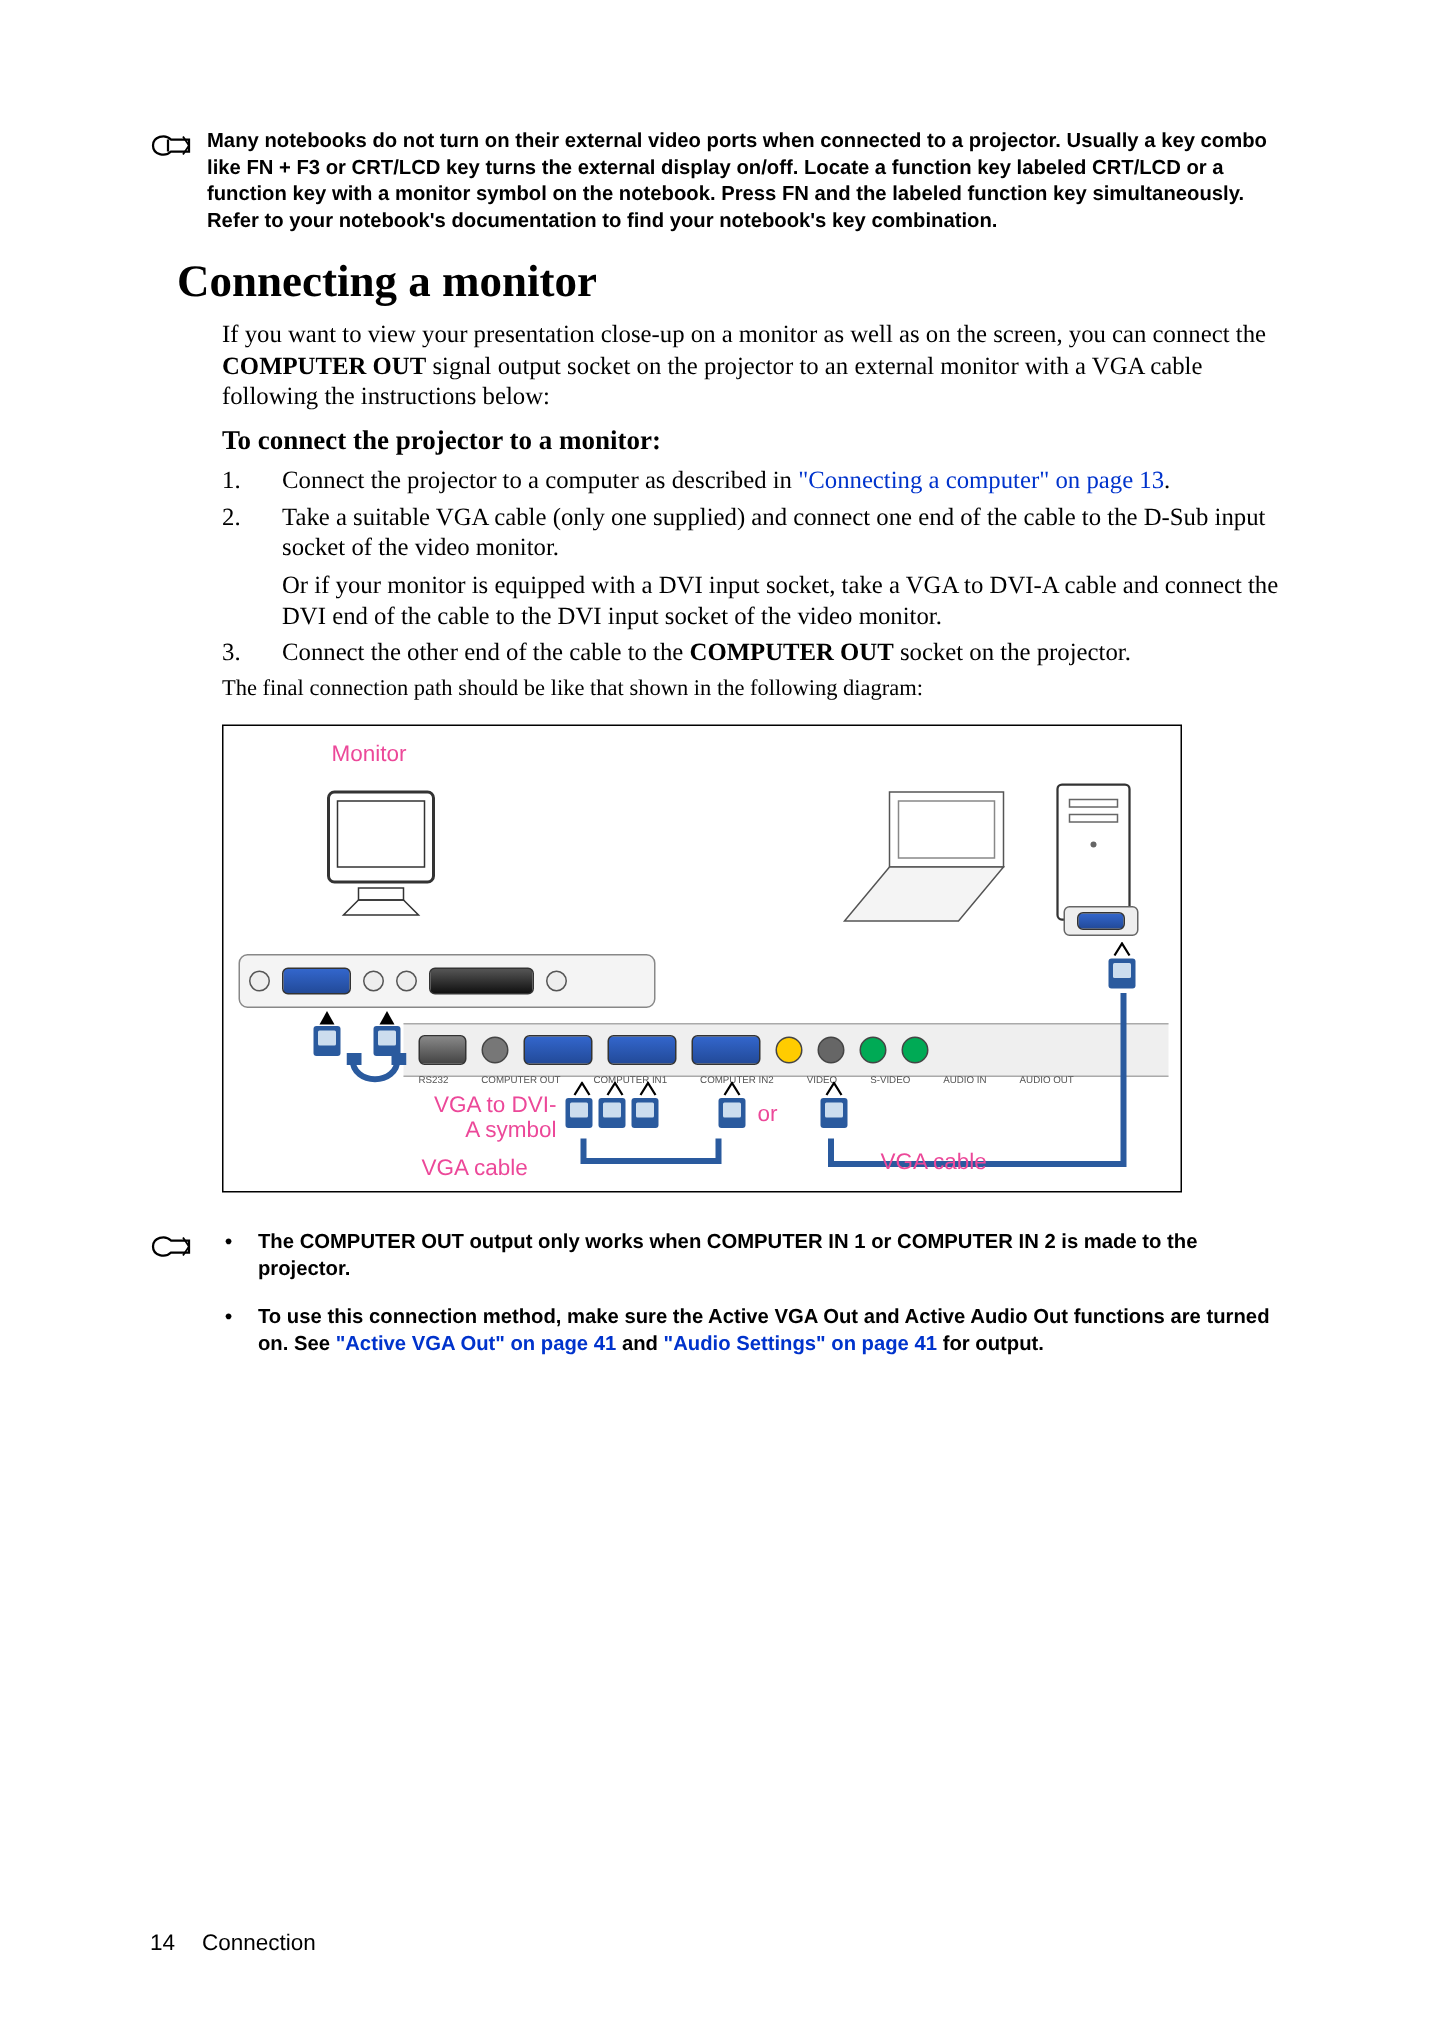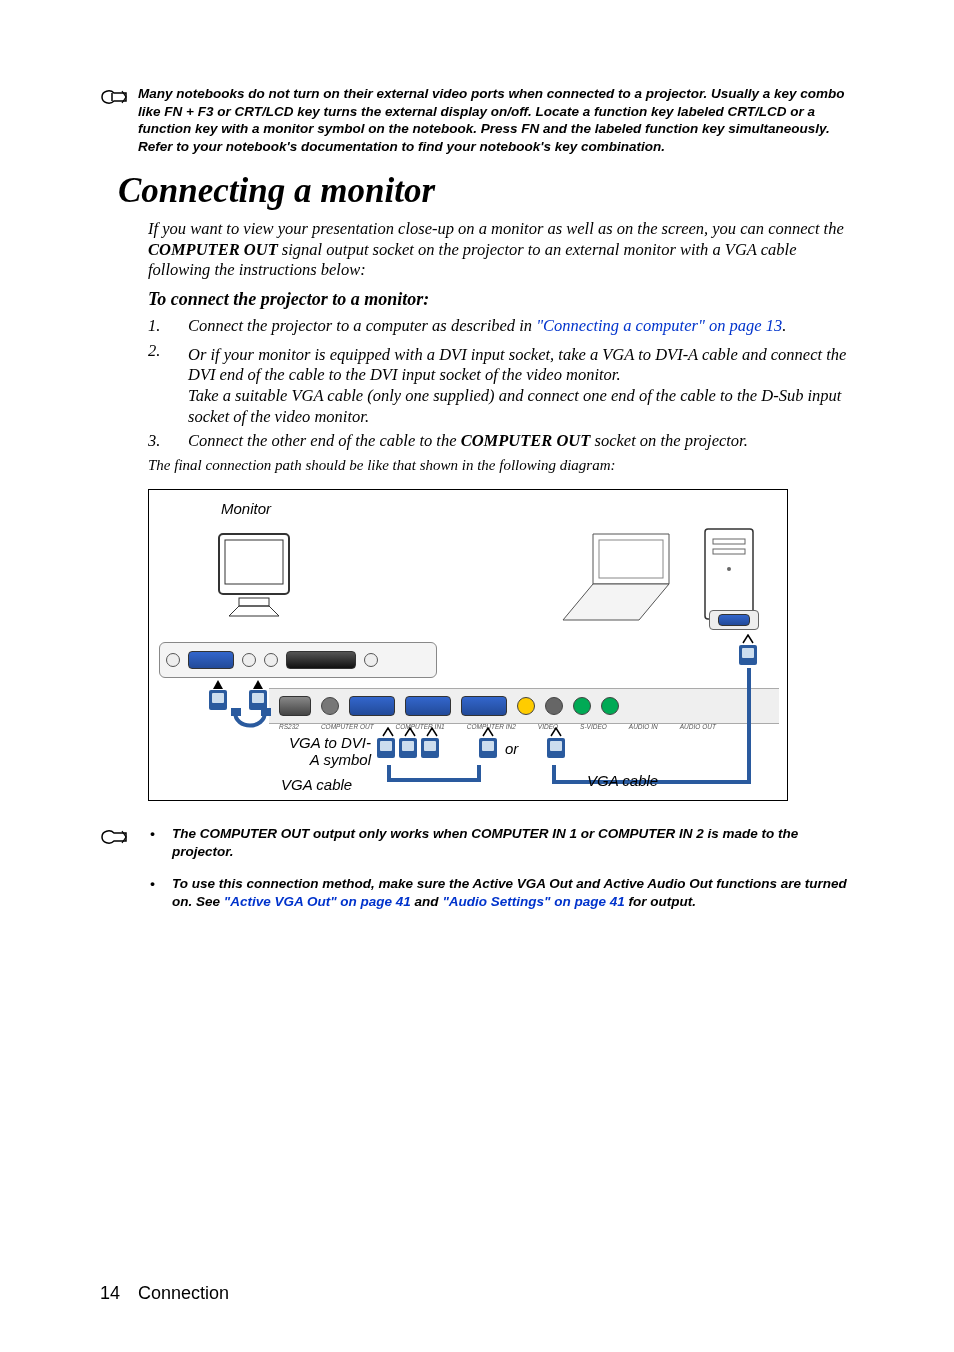--- a/index.html
+++ b/index.html
@@ -6,40 +6,39 @@
     body {
       width: 954px;
       height: 1352px;
       font-family: 'Times New Roman', Times, serif;
       position: relative;
       background: #fff;
       color: #000;
     }
     .page {
       padding: 85px 100px 0 100px;
-      font-style: italic;
     }
     .note-block {
       display: flex;
       gap: 6px;
       margin-bottom: 16px;
     }
     .note-icon {
       flex-shrink: 0;
       width: 32px;
       padding-top: 2px;
     }
     .note-text {
       font-family: Arial, Helvetica, sans-serif;
       font-size: 13.5px;
       font-weight: bold;
       line-height: 1.3;
     }
     .h1-title {
-      font-size: 35px;
+      font-size: 30px;
       font-weight: bold;
       margin-left: 18px;
       margin-bottom: 8px;
     }
     .content-indent {
       margin-left: 48px;
     }
     .body-para {
       font-size: 16.5px;
       line-height: 1.25;
@@ -75,21 +74,21 @@
       margin-top: 14px;
       width: 640px;
       height: 312px;
       border: 1px solid #000;
       position: relative;
       font-family: Arial, Helvetica, sans-serif;
     }
     .diag-label {
       position: absolute;
       font-size: 15px;
-      color: #000000;
+      color: #ec4899;
       line-height: 1.15;
     }
     .monitor-svg { position: absolute; left: 60px; top: 40px; }
     .laptop-svg  { position: absolute; left: 410px; top: 40px; }
     .desktop-svg { position: absolute; left: 550px; top: 35px; }
     .ports-box {
       position: absolute;
       left: 10px; top: 152px;
       width: 278px; height: 36px;
       border: 1px solid #888;
@@ -146,21 +145,21 @@
       display: flex;
       gap: 14px;
       margin-bottom: 14px;
     }
     .footer-bullets .bdot { width: 8px; flex-shrink:0; }
     .page-footer {
       position: absolute;
       bottom: 48px;
       left: 100px;
       font-family: Arial, Helvetica, sans-serif;
-      font-size: 18px;
+      font-size: 15px;
       display: flex;
       gap: 18px;
     }
   </style>
 </head>
 <body>
 
 <div class="page">
 
   <div class="note-block">
@@ -185,22 +184,22 @@
     <div class="numlist">
       <div class="numlist-item">
         <div class="numlist-num">1.</div>
         <div class="numlist-body">
           <span>Connect the projector to a computer as described in </span><span class="link">"Connecting a computer" on page 13</span><span>.</span>
         </div>
       </div>
       <div class="numlist-item">
         <div class="numlist-num">2.</div>
         <div class="numlist-body">
+          <div>Take a suitable VGA cable (only one supplied) and connect one end of the cable to the D-Sub input socket of the video monitor.</div>
           <div style="margin-top:4px">Or if your monitor is equipped with a DVI input socket, take a VGA to DVI-A cable and connect the DVI end of the cable to the DVI input socket of the video monitor.</div>
-          <div>Take a suitable VGA cable (only one supplied) and connect one end of the cable to the D-Sub input socket of the video monitor.</div>
         </div>
       </div>
       <div class="numlist-item">
         <div class="numlist-num">3.</div>
         <div class="numlist-body">
           <span>Connect the other end of the cable to the </span><b>COMPUTER OUT</b><span> socket on the projector.</span>
         </div>
       </div>
     </div>
 

